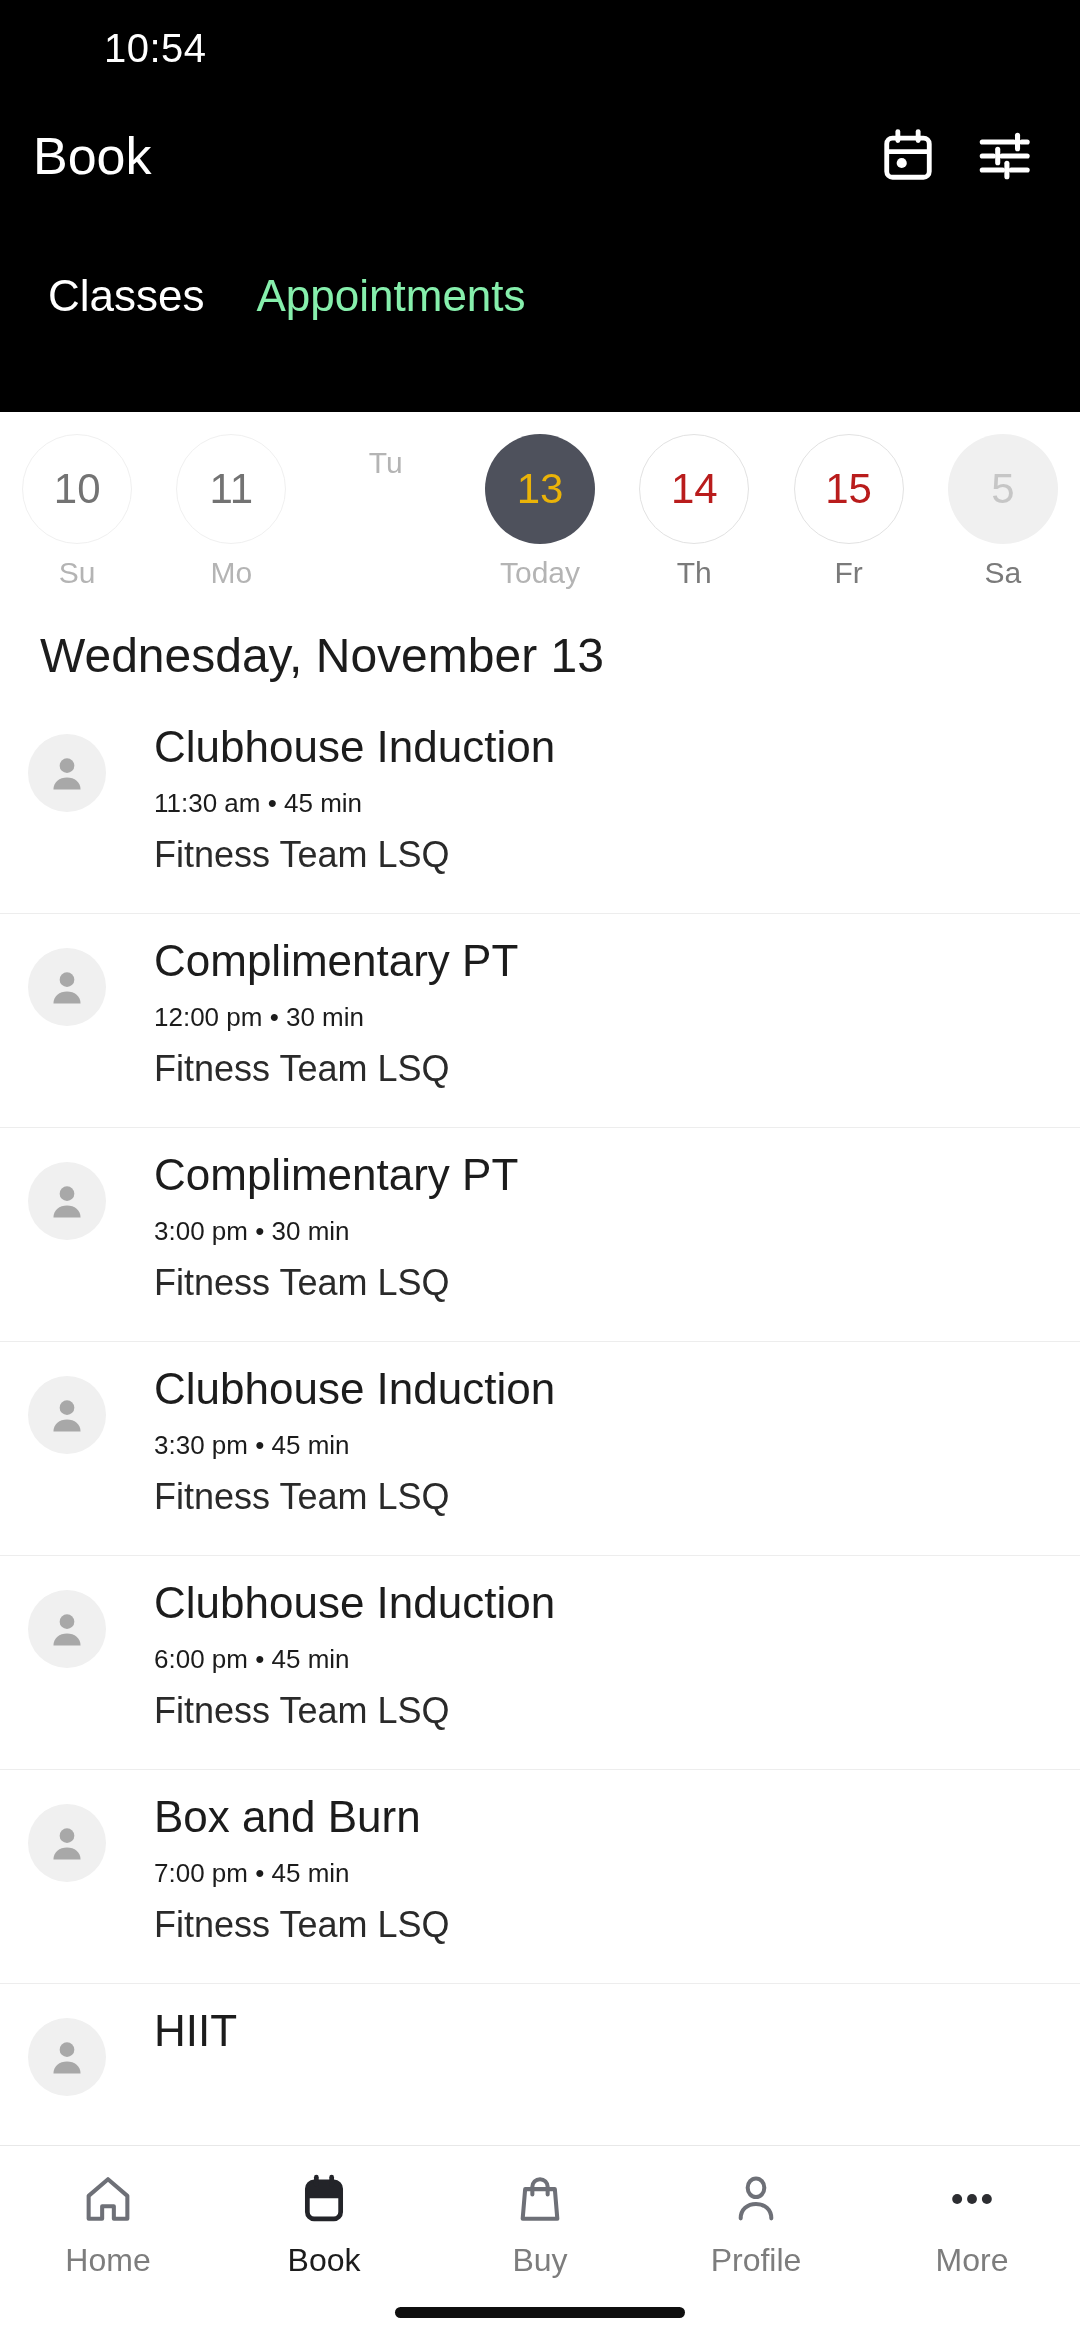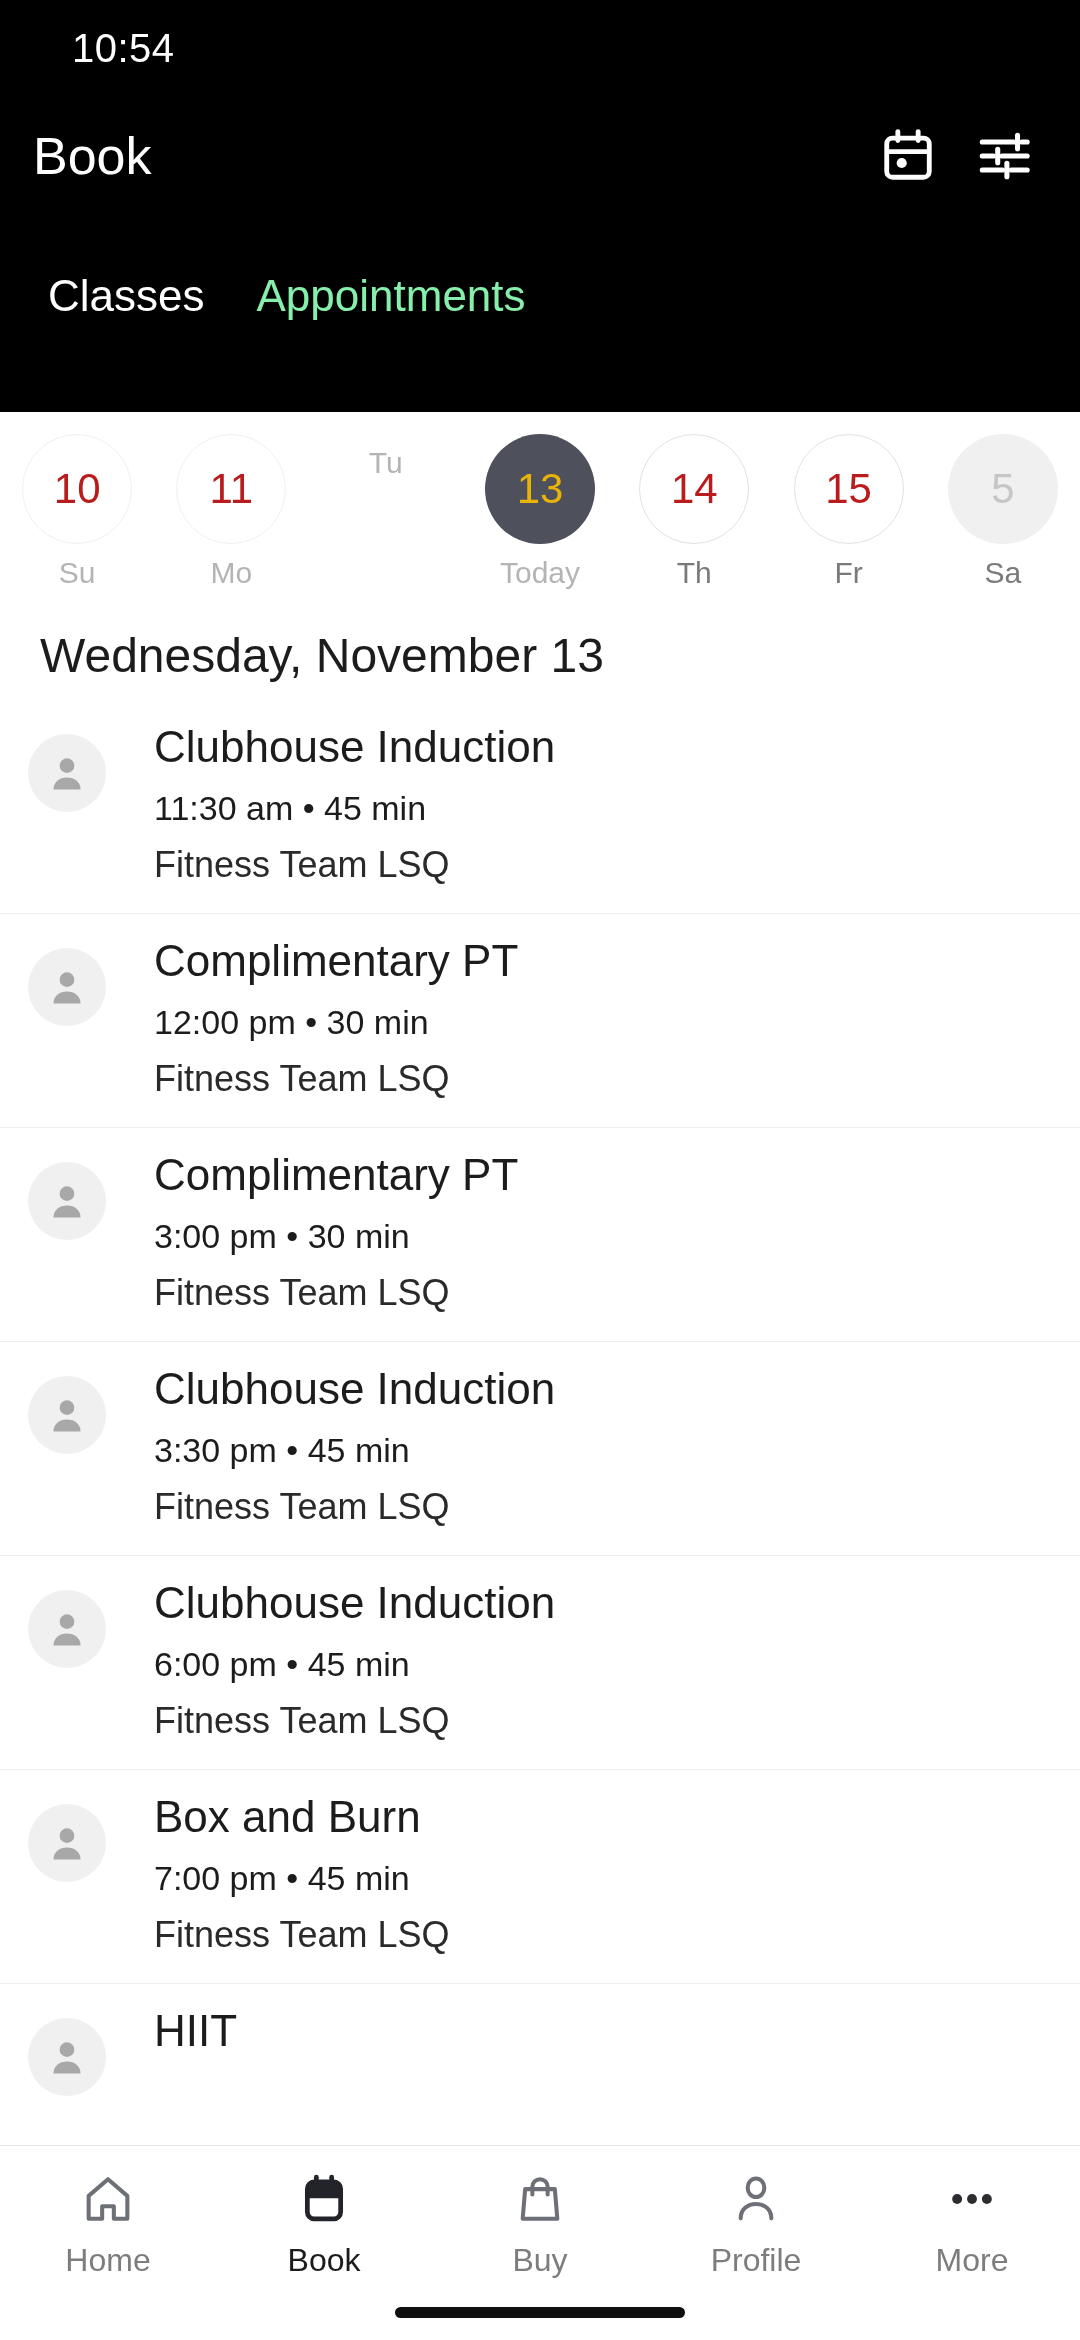--- a/index.html
+++ b/index.html
@@ -15,21 +15,21 @@
   .header {
     background:#000000;
     width:1080px;
     height:412px;
     position:relative;
   }
   .statusbar {
     height:96px;
     display:flex;
     align-items:center;
-    padding-left:72px;
+    padding-left:104px;
   }
   .status-time {
     color:#ffffff;
     font-size:40px;
     letter-spacing:0.5px;
   }
   .appbar {
     height:120px;
     display:flex;
     align-items:center;
@@ -87,21 +87,21 @@
     width:110px;
     height:110px;
     border-radius:50%;
     display:flex;
     align-items:center;
     justify-content:center;
     font-size:42px;
   }
   .daycircle.past {
     border:1.5px solid #f0f0f0;
-    color:#b91c1c;
+    color:#737373;
     background:#ffffff;
   }
   .daycircle.selected {
     background:#4e515c;
     color:#eab308;
     border:none;
   }
   .daycircle.future {
     border:1.5px solid #e2e2e2;
     color:#b91c1c;
@@ -158,21 +158,21 @@
     margin-left:48px;
     display:flex;
     flex-direction:column;
   }
   .row-title {
     font-size:44px;
     color:#1c1c1c;
     line-height:1.15;
   }
   .row-meta {
-    font-size:34px;
+    font-size:26px;
     color:#1c1c1c;
     margin-top:16px;
     line-height:1.15;
   }
   .row-sub {
     font-size:36px;
     color:#2a2a2a;
     margin-top:16px;
     line-height:1.15;
   }

